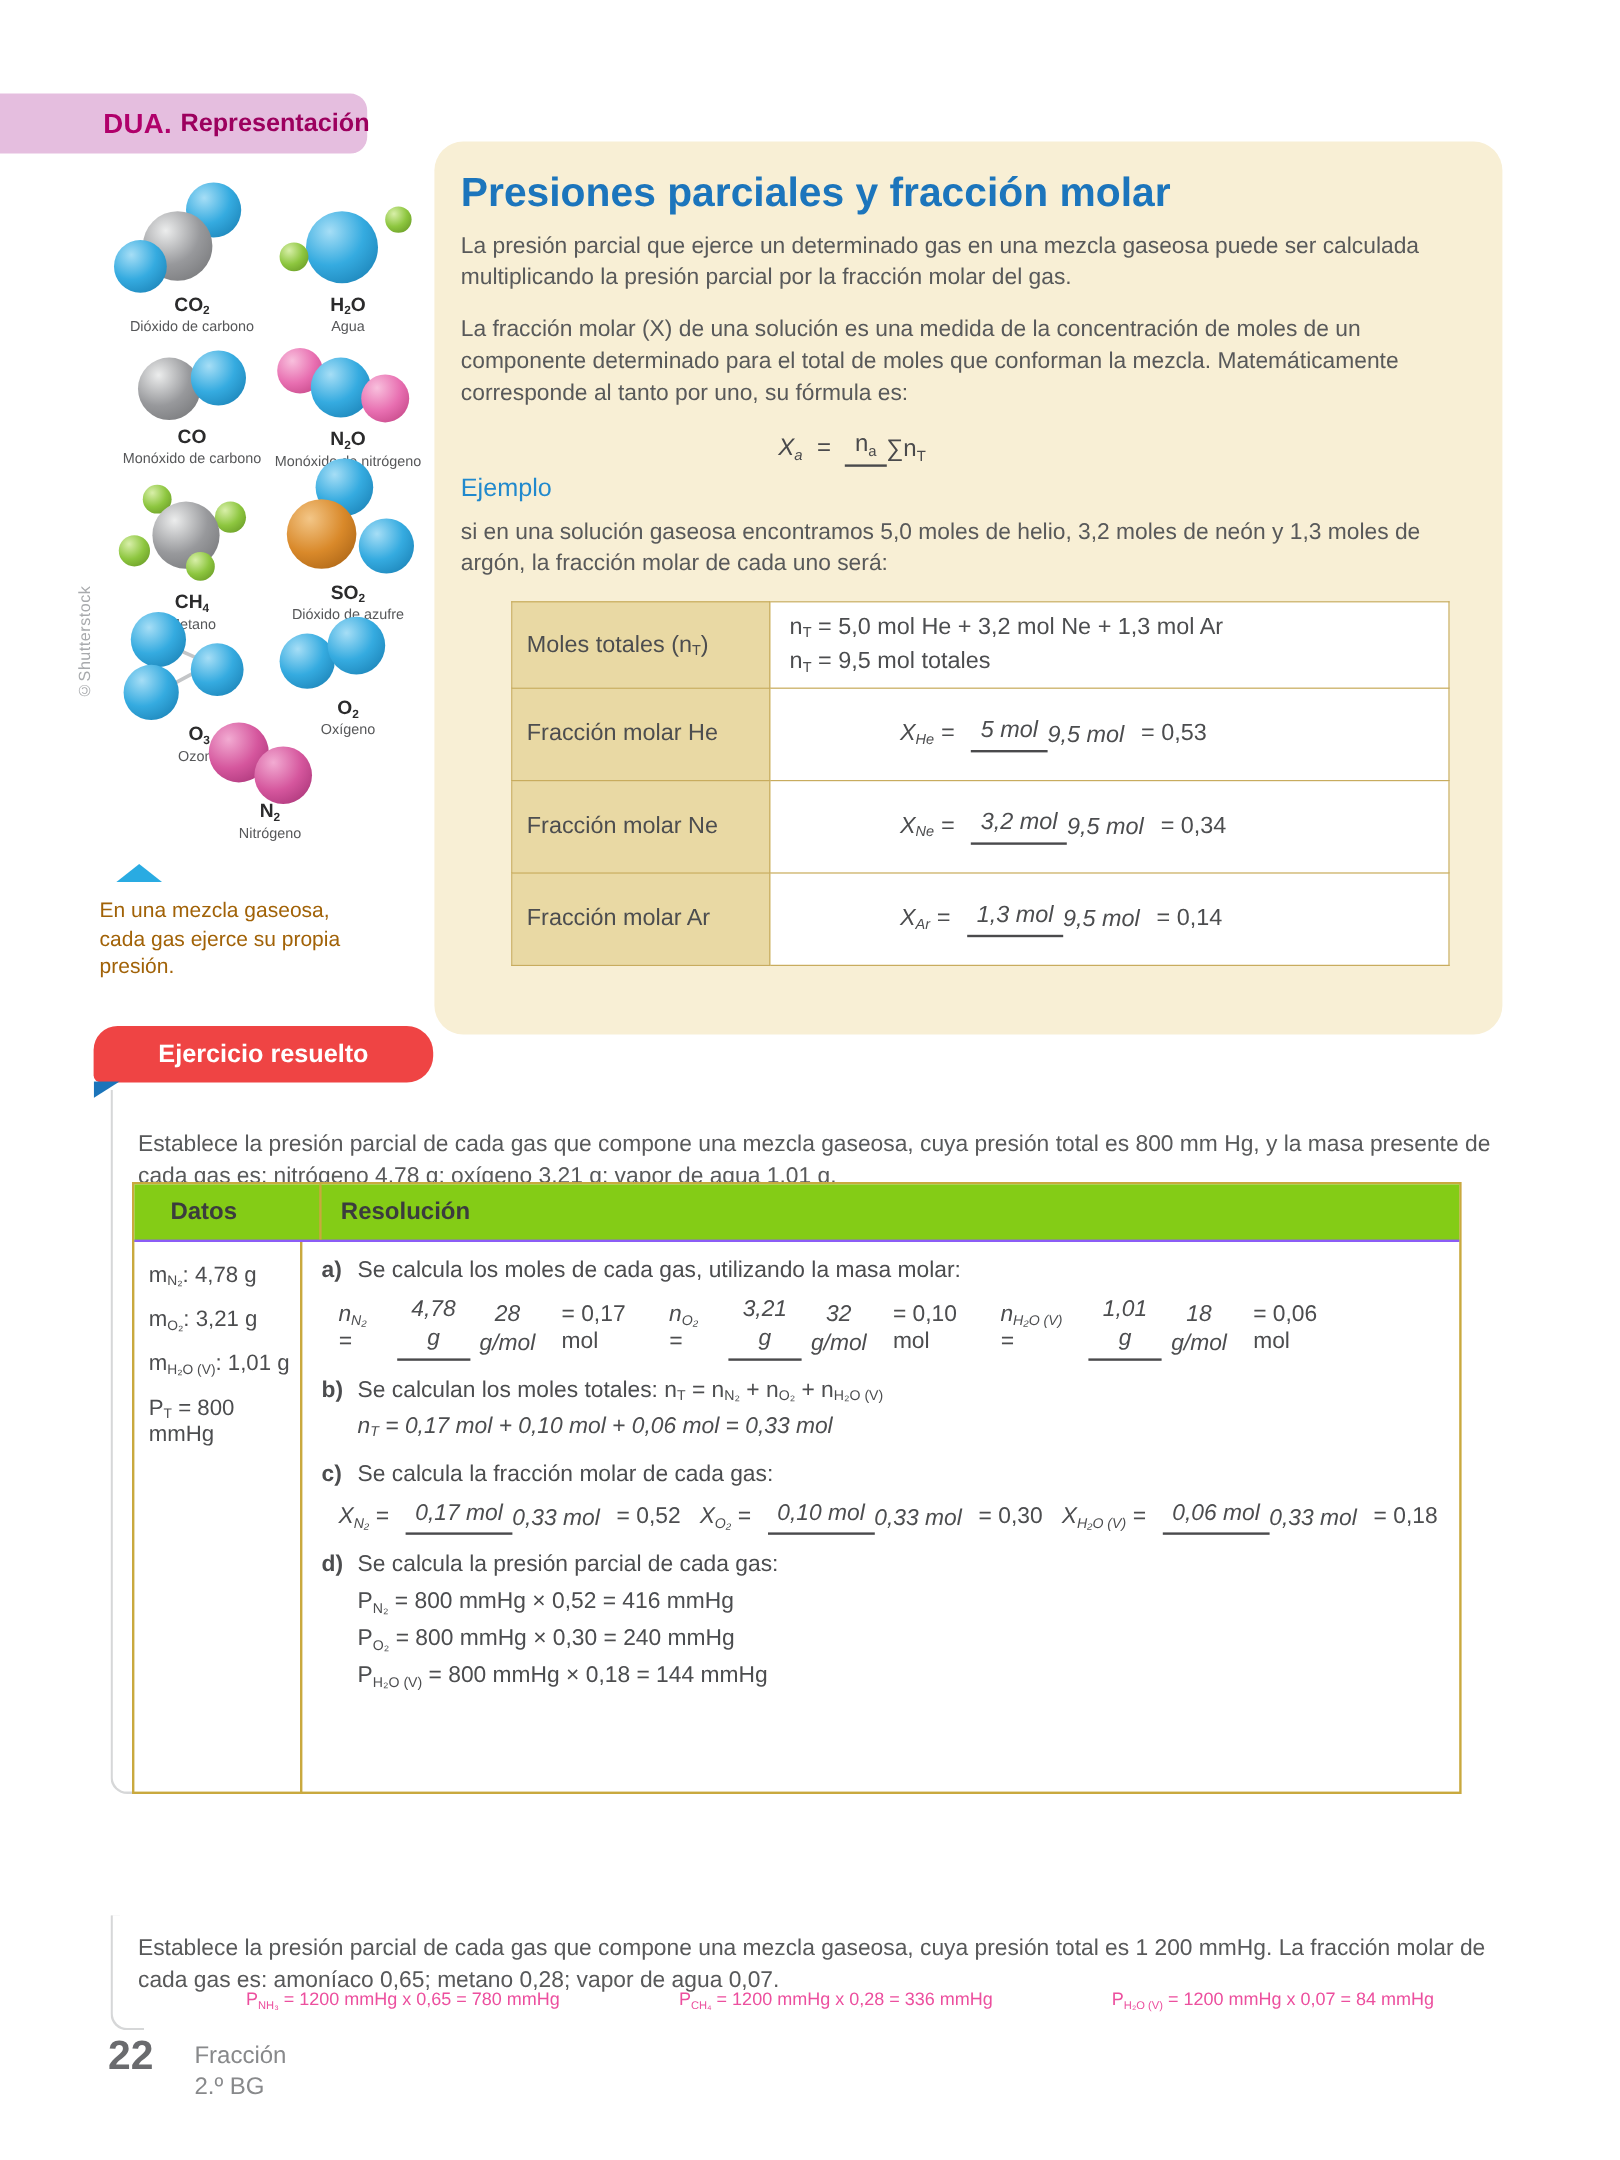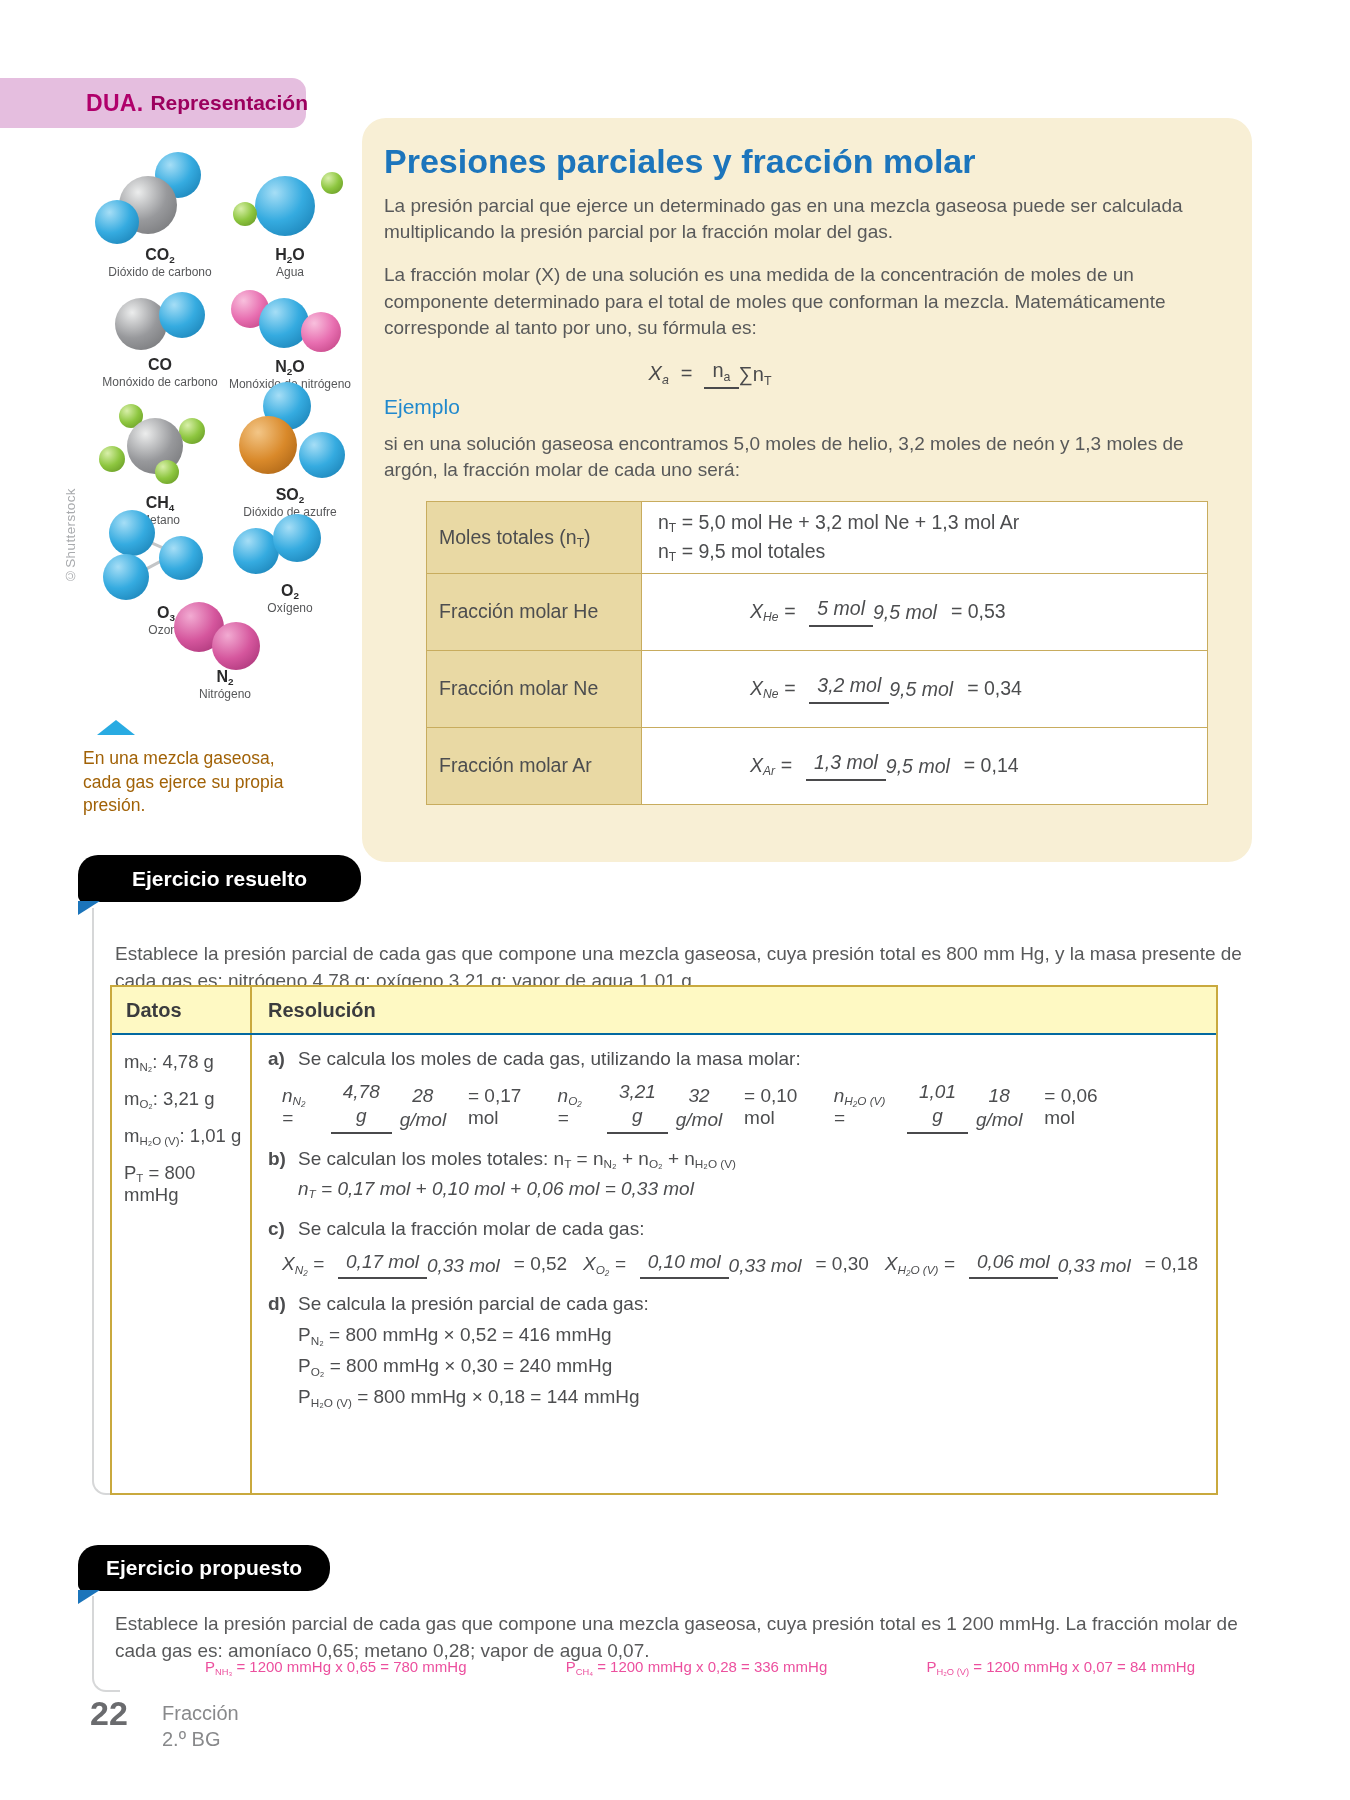--- a/index.html
+++ b/index.html
@@ -53,33 +53,33 @@
   .ex-table td.val{background:#ffffff;padding:6px 16px;}
   .ex-table tr{height:77px;}
   .ex-table tr.first{height:72px;}
   .two-line{line-height:1.5;}
   .fr{display:flex;align-items:center;gap:14px;}
   .fr .flhs{font-style:italic;}
   .fr .frac{font-style:italic;}
   .ex-table .fr{margin-left:92px;}
 
   
-  .badge{position:absolute;background:#000000;color:#fff;font-weight:bold;font-size:21px;
+  .badge{position:absolute;background:#ef4444;color:#fff;font-weight:bold;font-size:21px;
          display:flex;align-items:center;justify-content:center;
          border-radius:20px 22px 22px 6px;z-index:3;}
   .badge .tail{position:absolute;left:0;bottom:-13px;width:22px;height:14px;background:#1b74ba;
                clip-path:polygon(0 0,100% 0,0 100%);}
   .lrule{position:absolute;border-left:2px solid #d6d7d8;border-bottom:2px solid #d6d7d8;
          border-bottom-left-radius:14px;width:26px;z-index:1;}
   .statement{position:absolute;font-size:19px;line-height:1.42;color:#58595a;}
 
   
   .sv-table{position:absolute;left:110px;top:985px;width:1108px;height:510px;border:2px solid #c9a93e;
             box-sizing:border-box;background:#fff;z-index:2;}
-  .sv-head{display:flex;height:46px;border-bottom:2px solid #0369a1;background:#fef9c3;}
+  .sv-head{display:flex;height:46px;border-bottom:2px solid #8b5cf6;background:#84cc16;padding-left:16px;}
   .sv-head .h1{width:140px;border-right:2px solid #c9a93e;box-sizing:border-box;display:flex;align-items:center;
                padding-left:14px;font-size:20px;font-weight:bold;color:#3b3c3e;}
   .sv-head .h2{flex:1;display:flex;align-items:center;padding-left:16px;font-size:20px;font-weight:bold;color:#3b3c3e;}
   .sv-body{display:flex;height:460px;}
   .sv-datos{width:140px;border-right:2px solid #c9a93e;box-sizing:border-box;padding:16px 6px 0 12px;}
   .sv-datos div{font-size:18.5px;color:#4c4d4f;margin-bottom:15px;}
   .sv-res{flex:1;padding:13px 16px 0 16px;box-sizing:border-box;font-size:19px;color:#4c4d4f;}
   .step-line{display:flex;margin-bottom:4px;}
   .step-label{font-weight:bold;width:30px;flex:none;}
   .frac-row{display:flex;justify-content:space-between;align-items:center;margin:10px 0 14px 14px;font-size:19px;}
@@ -392,24 +392,20 @@
         <div class="d-lines">
           <div>P<sub>N₂</sub> = 800 mmHg × 0,52 = 416 mmHg</div>
           <div>P<sub>O₂</sub> = 800 mmHg × 0,30 = 240 mmHg</div>
           <div>P<sub>H₂O (V)</sub> = 800 mmHg × 0,18 = 144 mmHg</div>
         </div>
 
       </div>
     </div>
   </div>
 
-  <div class="badge" style="left:78px;top:1545px;width:252px;height:46px;">
-    <span>Ejercicio propuesto</span>
-    <span class="tail"></span>
-  </div>
   <div class="lrule" style="left:92px;top:1596px;height:94px;"></div>
   <p class="statement" style="left:115px;top:1592px;width:1140px;">Establece la presión parcial de cada gas que compone una mezcla gaseosa, cuya presión total es 1 200 mmHg. La fracción molar de cada gas es: amoníaco 0,65; metano 0,28; vapor de agua 0,07.</p>
 
   <div class="answers">
     <span>P<sub>NH₃</sub> = 1200 mmHg x 0,65 = 780 mmHg</span>
     <span>P<sub>CH₄</sub> = 1200 mmHg x 0,28 = 336 mmHg</span>
     <span>P<sub>H₂O (V)</sub> = 1200 mmHg x 0,07 = 84 mmHg</span>
   </div>
 
   <div class="footer-num">22</div>

